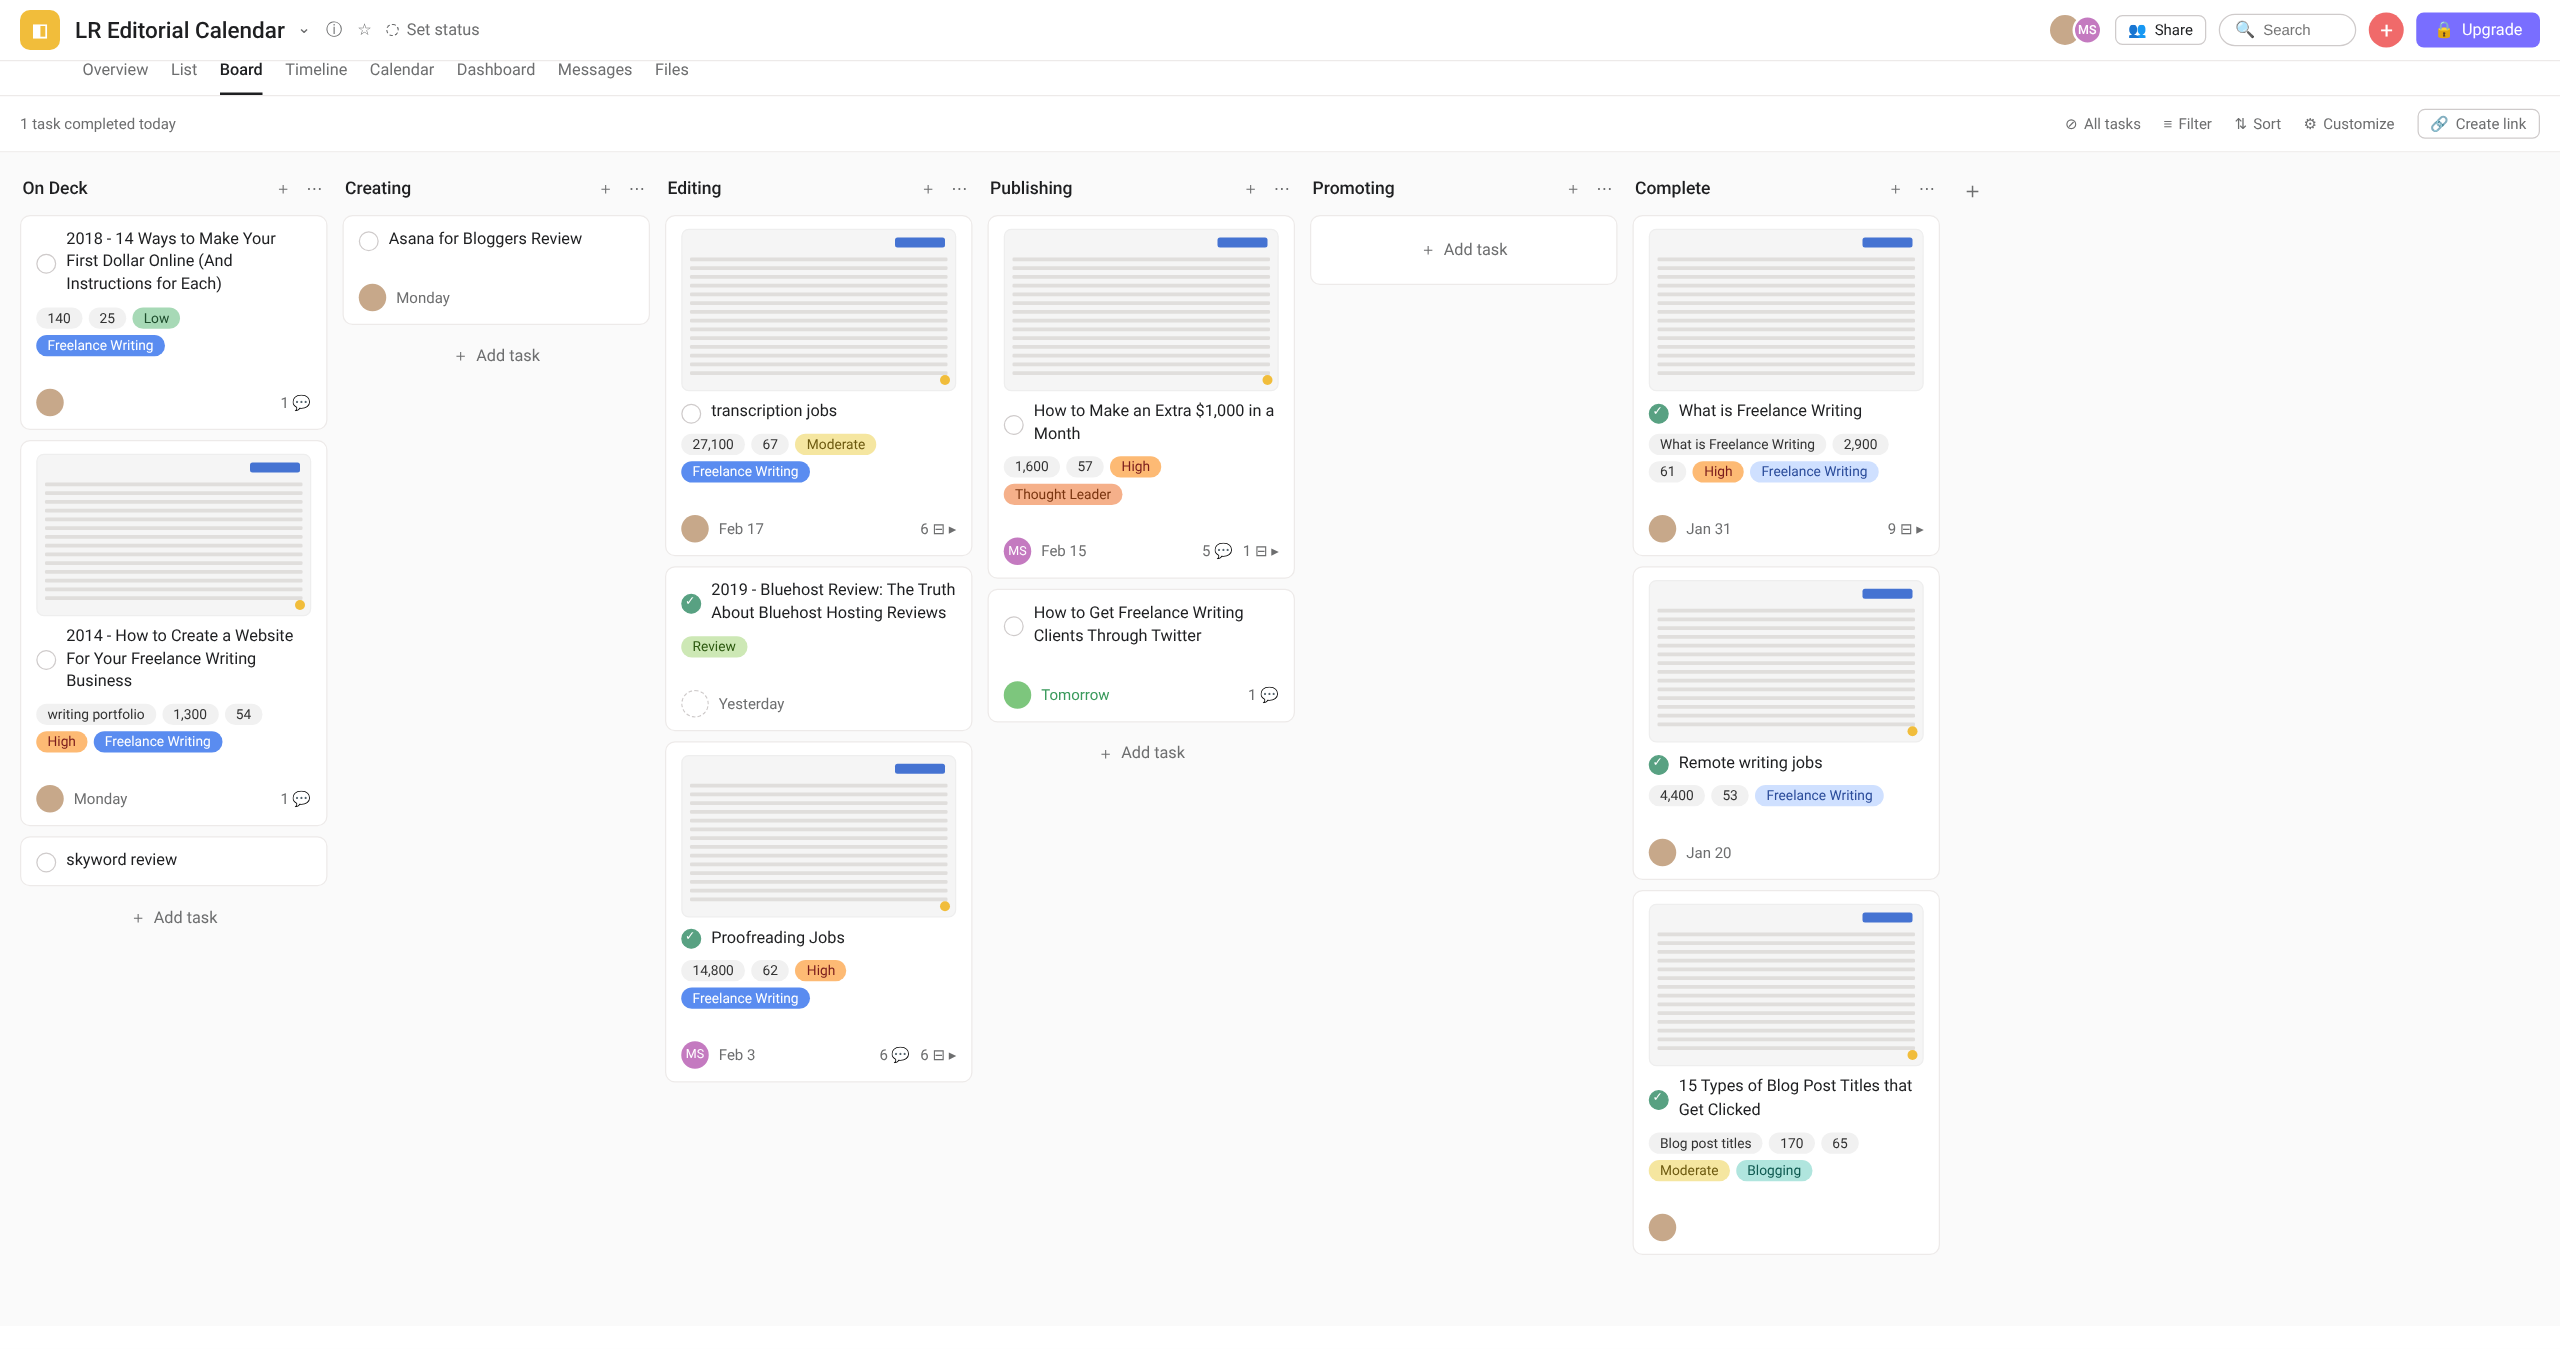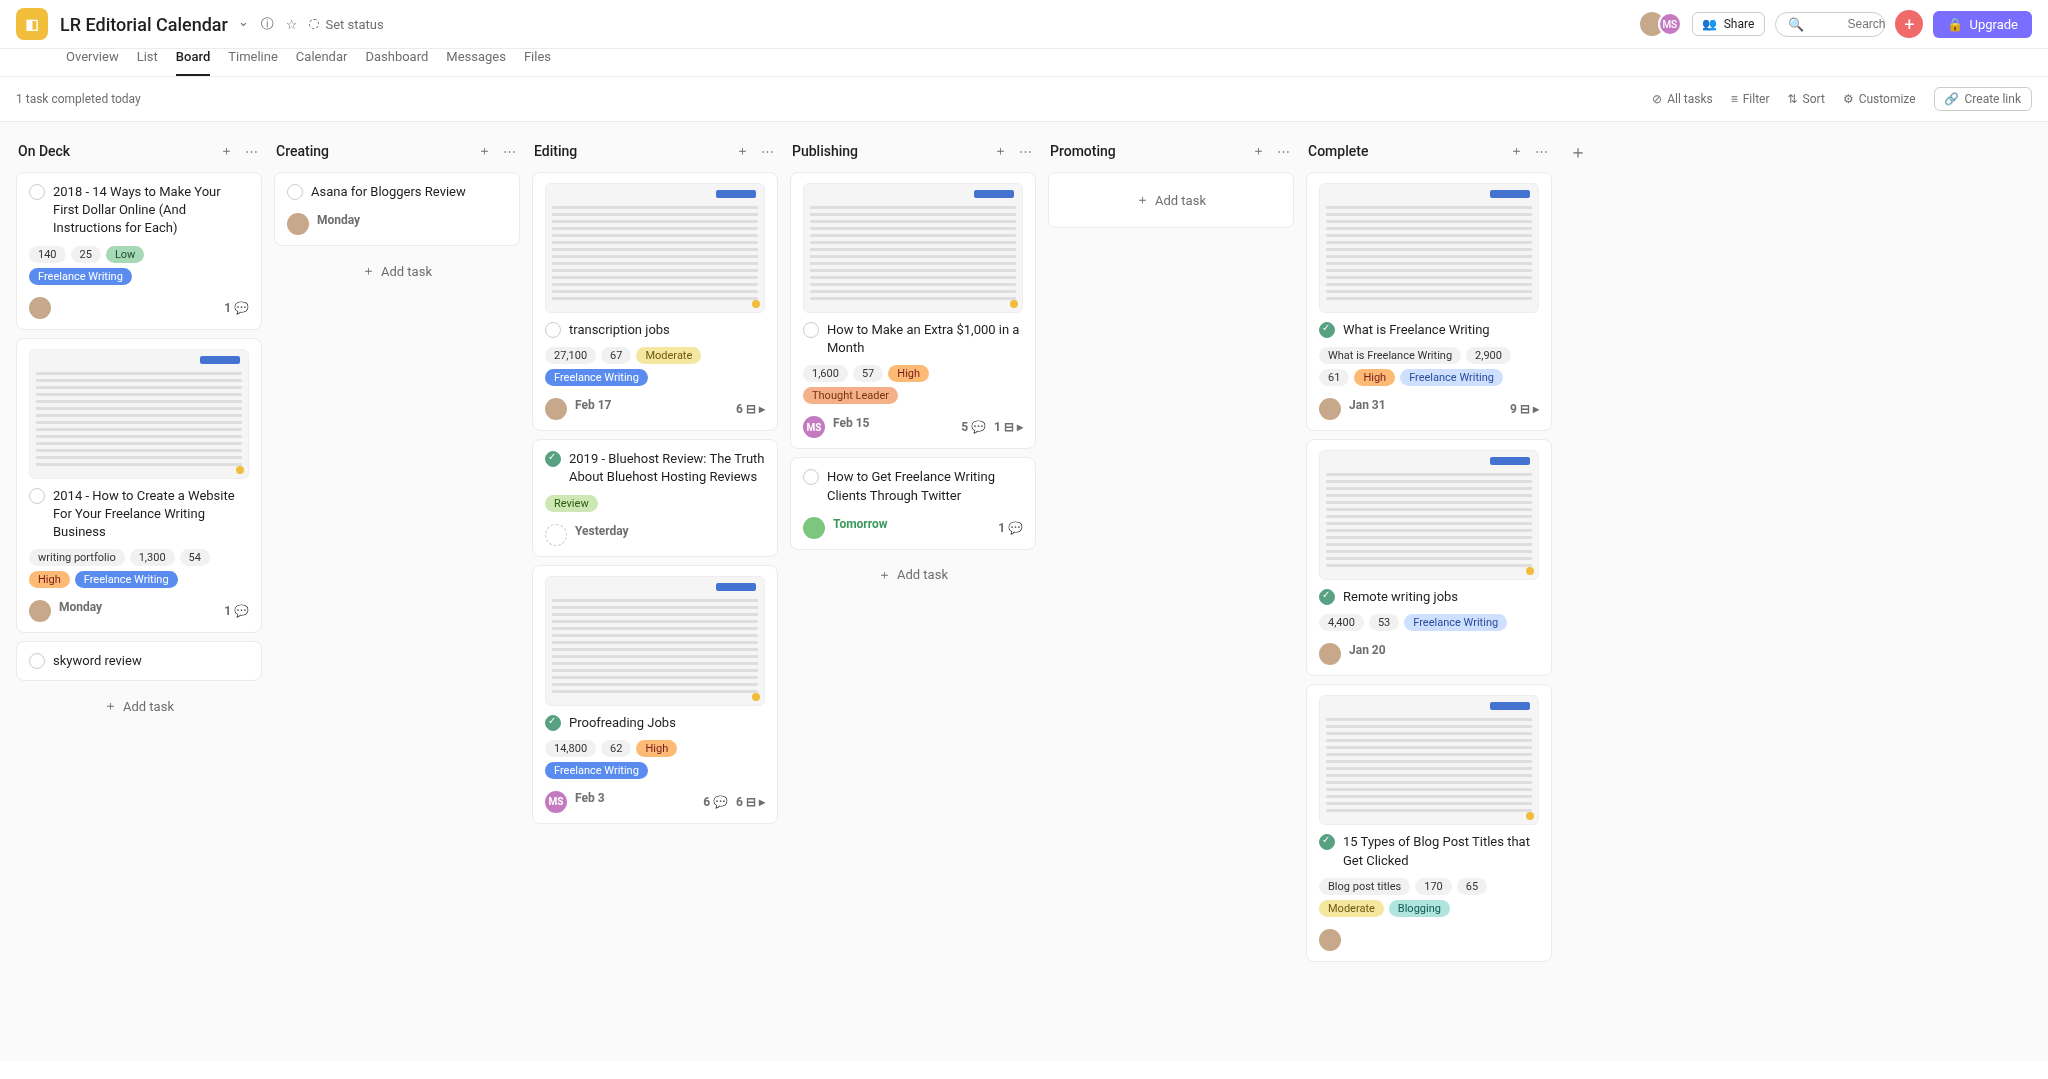--- a/index.html
+++ b/index.html
@@ -15,21 +15,21 @@
 .member-stack { display:flex; }
 .avatar { width:24px; height:24px; border-radius:50%; display:flex; align-items:center; justify-content:center; font-size:10px; font-weight:500; color:#fff; }
 .avatar-small { width:22px; height:22px; border-radius:50%; display:flex; align-items:center; justify-content:center; font-size:10px; color:#fff; background:#c7a88a;}
 .member-stack .avatar:not(:first-child){ margin-left:-6px; border:2px solid #fff;}
 .avatar-1 { background:#c7a88a; }
 .avatar-2 { background:#c47ac0; }
 .avatar-3 { background:#7dc67d; }
 .avatar-empty { background:#fff; border:1px dashed #cfcbcb; }
 .btn { display:flex; align-items:center; gap:6px; background:#fff; border:1px solid #cfcbcb; border-radius:6px; padding:4px 10px; font-size:12px; cursor:pointer; color:#1e1f21;}
 .search-box { display:flex; align-items:center; gap:6px; border:1px solid #cfcbcb; border-radius:16px; padding:4px 12px; width:110px; color:#6d6e6f;}
-.search-box input { border:none; outline:none; font-size:12px; width:70px; background:transparent;margin-left:37px; }
+.search-box input { border:none; outline:none; font-size:12px; width:70px; background:transparent; }
 .plus-btn { width:28px; height:28px; border-radius:50%; background:#f06a6a; color:#fff; display:flex; align-items:center; justify-content:center; font-size:18px; cursor:pointer;}
 .upgrade-btn { background:#796eff; color:#fff; border-radius:6px; padding:6px 14px; display:flex; align-items:center; gap:6px; font-size:13px; cursor:pointer;}
 .nav-tabs { display:flex; gap:18px; padding:0 16px 0 66px; border-bottom:1px solid #edeae9; margin-top:-6px;}
 .nav-tab { padding:6px 0 10px; color:#6d6e6f; cursor:pointer; font-size:13px; }
 .nav-tab.active { color:#1e1f21; border-bottom:2px solid #1e1f21; font-weight:500;}
 .toolbar { display:flex; align-items:center; padding:10px 16px; border-bottom:1px solid #edeae9; font-size:12px;}
 .toolbar-left { color:#6d6e6f; }
 .toolbar-right { margin-left:auto; display:flex; align-items:center; gap:18px; color:#6d6e6f;}
 .toolbar-item { display:flex; align-items:center; gap:5px; cursor:pointer; }
 .create-link-btn { border:1px solid #cfcbcb; border-radius:6px; padding:4px 10px; display:flex; align-items:center; gap:5px;}
@@ -37,36 +37,36 @@
 .column { width:246px; flex-shrink:0; }
 .column-header { display:flex; align-items:center; gap:8px; padding:4px 2px 10px;}
 .column-title { font-size:14px; font-weight:500; flex:1;}
 .icon-btn { color:#6d6e6f; cursor:pointer; padding:2px; }
 .card { background:#fff; border:1px solid #edeae9; border-radius:8px; padding:10px 12px; margin-bottom:8px; cursor:pointer; }
 .card-thumb { width:100%; height:130px; background:#f5f5f5; border-radius:6px; margin-bottom:8px; position:relative; overflow:hidden; border:1px solid #eee;}
 .thumb-bar { position:absolute; top:6px; right:8px; width:40px; height:8px; background:#4573d2; border-radius:2px;}
 .thumb-lines { position:absolute; top:22px; left:6px; right:6px; bottom:6px; display:flex; flex-direction:column; gap:4px;}
 .thumb-line { height:3px; background:#e0dedc; border-radius:1px;}
 .thumb-dot { position:absolute; bottom:4px; right:4px; width:8px; height:8px; border-radius:50%; background:#f1bd3b;}
-.card-title-row { display:flex; align-items:flex-start; gap:8px; }
+.card-title-row { display:flex; align-items:center; gap:8px; }
 .check-circle { width:16px; height:16px; border:1.5px solid #cfcbcb; border-radius:50%; flex-shrink:0; margin-top:1px; position:relative;}
 .check-circle.done { background:#58a182; border-color:#58a182; }
 .check-circle.done::after { content:"✓"; color:#fff; font-size:10px; position:absolute; left:2px; top:-1px;}
 .card-title { font-size:13px; line-height:1.4; }
 .tags { display:flex; flex-wrap:wrap; gap:5px; margin-top:8px;}
 .tag { padding:2px 9px; border-radius:10px; font-size:11px; background:#f1f1f1; color:#333;}
 .tag-low { background:#a7d9b6; color:#1e4d2d;}
 .tag-high { background:#fdba74; color:#7a1c1c;}
 .tag-moderate { background:#f5e6a0; color:#6d5a10;}
 .tag-fw { background:#5a8cf0; color:#fff;}
 .tag-fw-light { background:#cfe0ff; color:#2a4b9a;}
 .tag-thought { background:#f5b08a; color:#7a3510;}
 .tag-review { background:#cde8b5; color:#2d5a10;}
 .tag-blog { background:#b0e5de; color:#0f5a51;}
-.card-footer { display:flex; margin-top:12px; gap:8px;font-weight:bold;}
+.card-footer { display:flex; align-items:center; margin-top:26px; gap:8px;}
 .card-date { color:#6d6e6f; font-size:12px;}
 .card-date.green { color:#3a9a5c;}
 .card-meta { margin-left:auto; display:flex; align-items:center; gap:8px; color:#6d6e6f; font-size:12px;}
 .meta-item { display:flex; align-items:center; gap:3px;}
 .add-task { display:flex; align-items:center; justify-content:center; gap:6px; padding:8px; color:#6d6e6f; cursor:pointer; font-size:13px;}
 .add-task-card { background:#fff; border:1px solid #edeae9; border-radius:8px; padding:18px; margin-top:0; display:flex; align-items:center; justify-content:center; gap:6px; color:#6d6e6f; cursor:pointer; font-size:13px;}
 .add-column-btn { width:28px; display:flex; align-items:flex-start; justify-content:center; padding-top:4px; color:#6d6e6f; cursor:pointer; font-size:18px;}
 </style>
 </head>
 <body>

